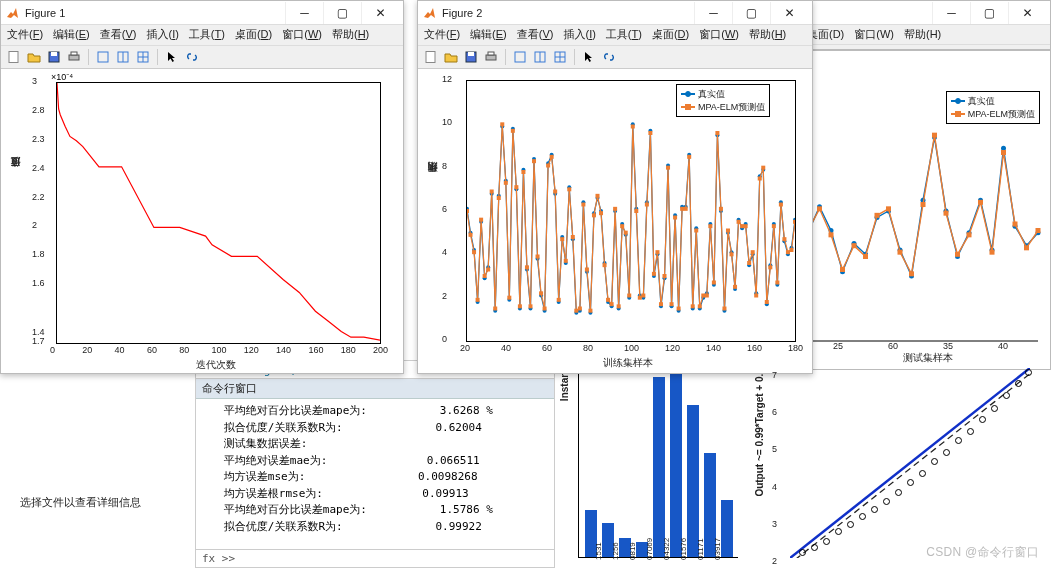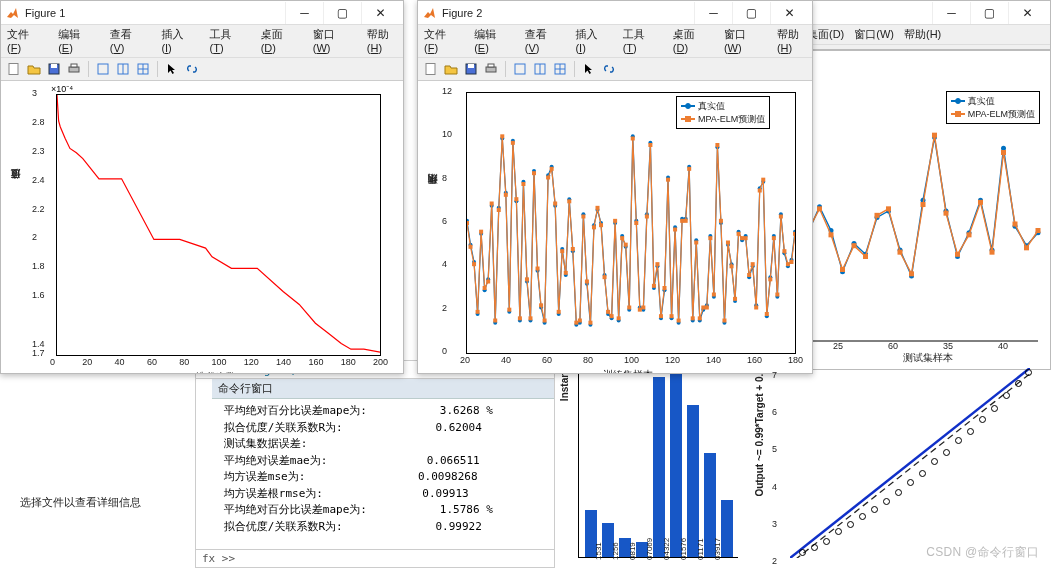--- a/index.html
+++ b/index.html
@@ -3,21 +3,21 @@
 <meta charset="utf-8">
 <style>
 * { box-sizing: border-box; margin: 0; padding: 0; }
 body { font-family: "Microsoft YaHei", "Segoe UI", Arial, sans-serif; font-size: 11px; background: #fff; width: 1051px; height: 571px; position: relative; overflow: hidden; color: #222; }
 .window { position: absolute; background: #f0f0f0; border: 1px solid #bbb; box-shadow: 0 2px 6px rgba(0,0,0,.25); display: flex; flex-direction: column; }
 .titlebar { display: flex; align-items: center; height: 24px; background: #fff; border-bottom: 1px solid #ddd; padding: 0 4px; }
 .titlebar .icon { width: 14px; height: 14px; margin-right: 6px; display:inline-flex; align-items:center; justify-content:center; }
 .titlebar .title { flex: 1; font-size: 11px; }
 .winbtns { display: flex; }
 .winbtn { width: 38px; height: 22px; display: flex; align-items: center; justify-content: center; border-left: 1px solid #eee; font-size: 12px; cursor: pointer; }
-.menubar { display: flex; gap: 22px; padding: 2px 6px 3px; background: #f0f0f0; border-bottom: 1px solid #ddd; font-size: 11px; }
+.menubar { display: flex; gap: 10px; padding: 2px 6px 3px; background: #f0f0f0; border-bottom: 1px solid #ddd; font-size: 11px; }
 .menubar span { cursor: pointer; }
 .menubar u { text-decoration: underline; }
 .toolbar { display: flex; gap: 2px; padding: 2px 4px; background: #f0f0f0; border-bottom: 1px solid #ccc; align-items:center;}
 .tbtn { width: 18px; height: 18px; border: 1px solid transparent; display: flex; align-items: center; justify-content: center; cursor: pointer; border-radius:2px;}
 .tsep { width: 1px; height: 16px; background: #ccc; margin: 0 3px; }
 .figcanvas { flex: 1; background: #fff; position: relative; overflow: hidden; border-top:1px solid #fff;}
 .axes { position: absolute; border: 1px solid #000; background:#fff;}
 .axtitle { position:absolute; font-size:11px; color:#000; }
 .tick { position:absolute; font-size:9px; color:#222; }
 .ylabel { position:absolute; writing-mode:vertical-rl; transform:rotate(180deg); font-size:10px;}
@@ -26,21 +26,21 @@
 .legend .row{display:flex;align-items:center;gap:3px;white-space:nowrap;}
 .legend .sw{display:inline-block;width:14px;height:2px;position:relative;}
 .legend .sw .m{position:absolute;left:50%;top:50%;transform:translate(-50%,-50%);width:6px;height:6px;}
 
 .bgwin { position:absolute; background:#f0f0f0; border:1px solid #bbb; }
 .bgmenubar { display:flex; gap:10px; padding:2px 6px; font-size:11px; border-bottom:1px solid #ddd; background:#f0f0f0;}
 .bgmenubar span{cursor:pointer;}
 
 
 .cmdregion{position:absolute;left:195px;top:378px;width:360px;height:190px;background:#fff;border:1px solid #ccc;display:flex;flex-direction:column;}
-.cmdhdr{background:#dde6ef;border-bottom:1px solid #bcc;padding:2px 6px;font-size:11px;margin-left:16px;}
+.cmdhdr{background:#dde6ef;border-bottom:1px solid #bcc;padding:2px 6px;font-size:11px;}
 .cmdbody{flex:1;overflow:hidden;padding:4px 8px;font-family:Consolas,monospace;font-size:11px;line-height:1.5;color:#000;}
 .cmdbody div{white-space:pre;}
 .cmdfoot{border-top:1px solid #ccc;padding:2px 6px;color:#555;font-family:Consolas,monospace;}
 .sidemsg{position:absolute;left:20px;top:495px;font-size:11px;color:#222;}
 .codehdr{position:absolute;left:195px;top:360px;width:360px;padding:3px 8px;background:#fff;border:1px solid #ccc;border-bottom:none;font-family:Consolas,monospace;font-size:11px;color:#333;display:flex;gap:6px;}
 .codehdr .ln{color:#999;width:28px;text-align:right;}
 .codehdr .kw{color:#0070a0;}
 
 
 .barax{position:absolute;left:578px;top:358px;width:160px;height:200px;border-left:1px solid #000;border-bottom:1px solid #000;}

